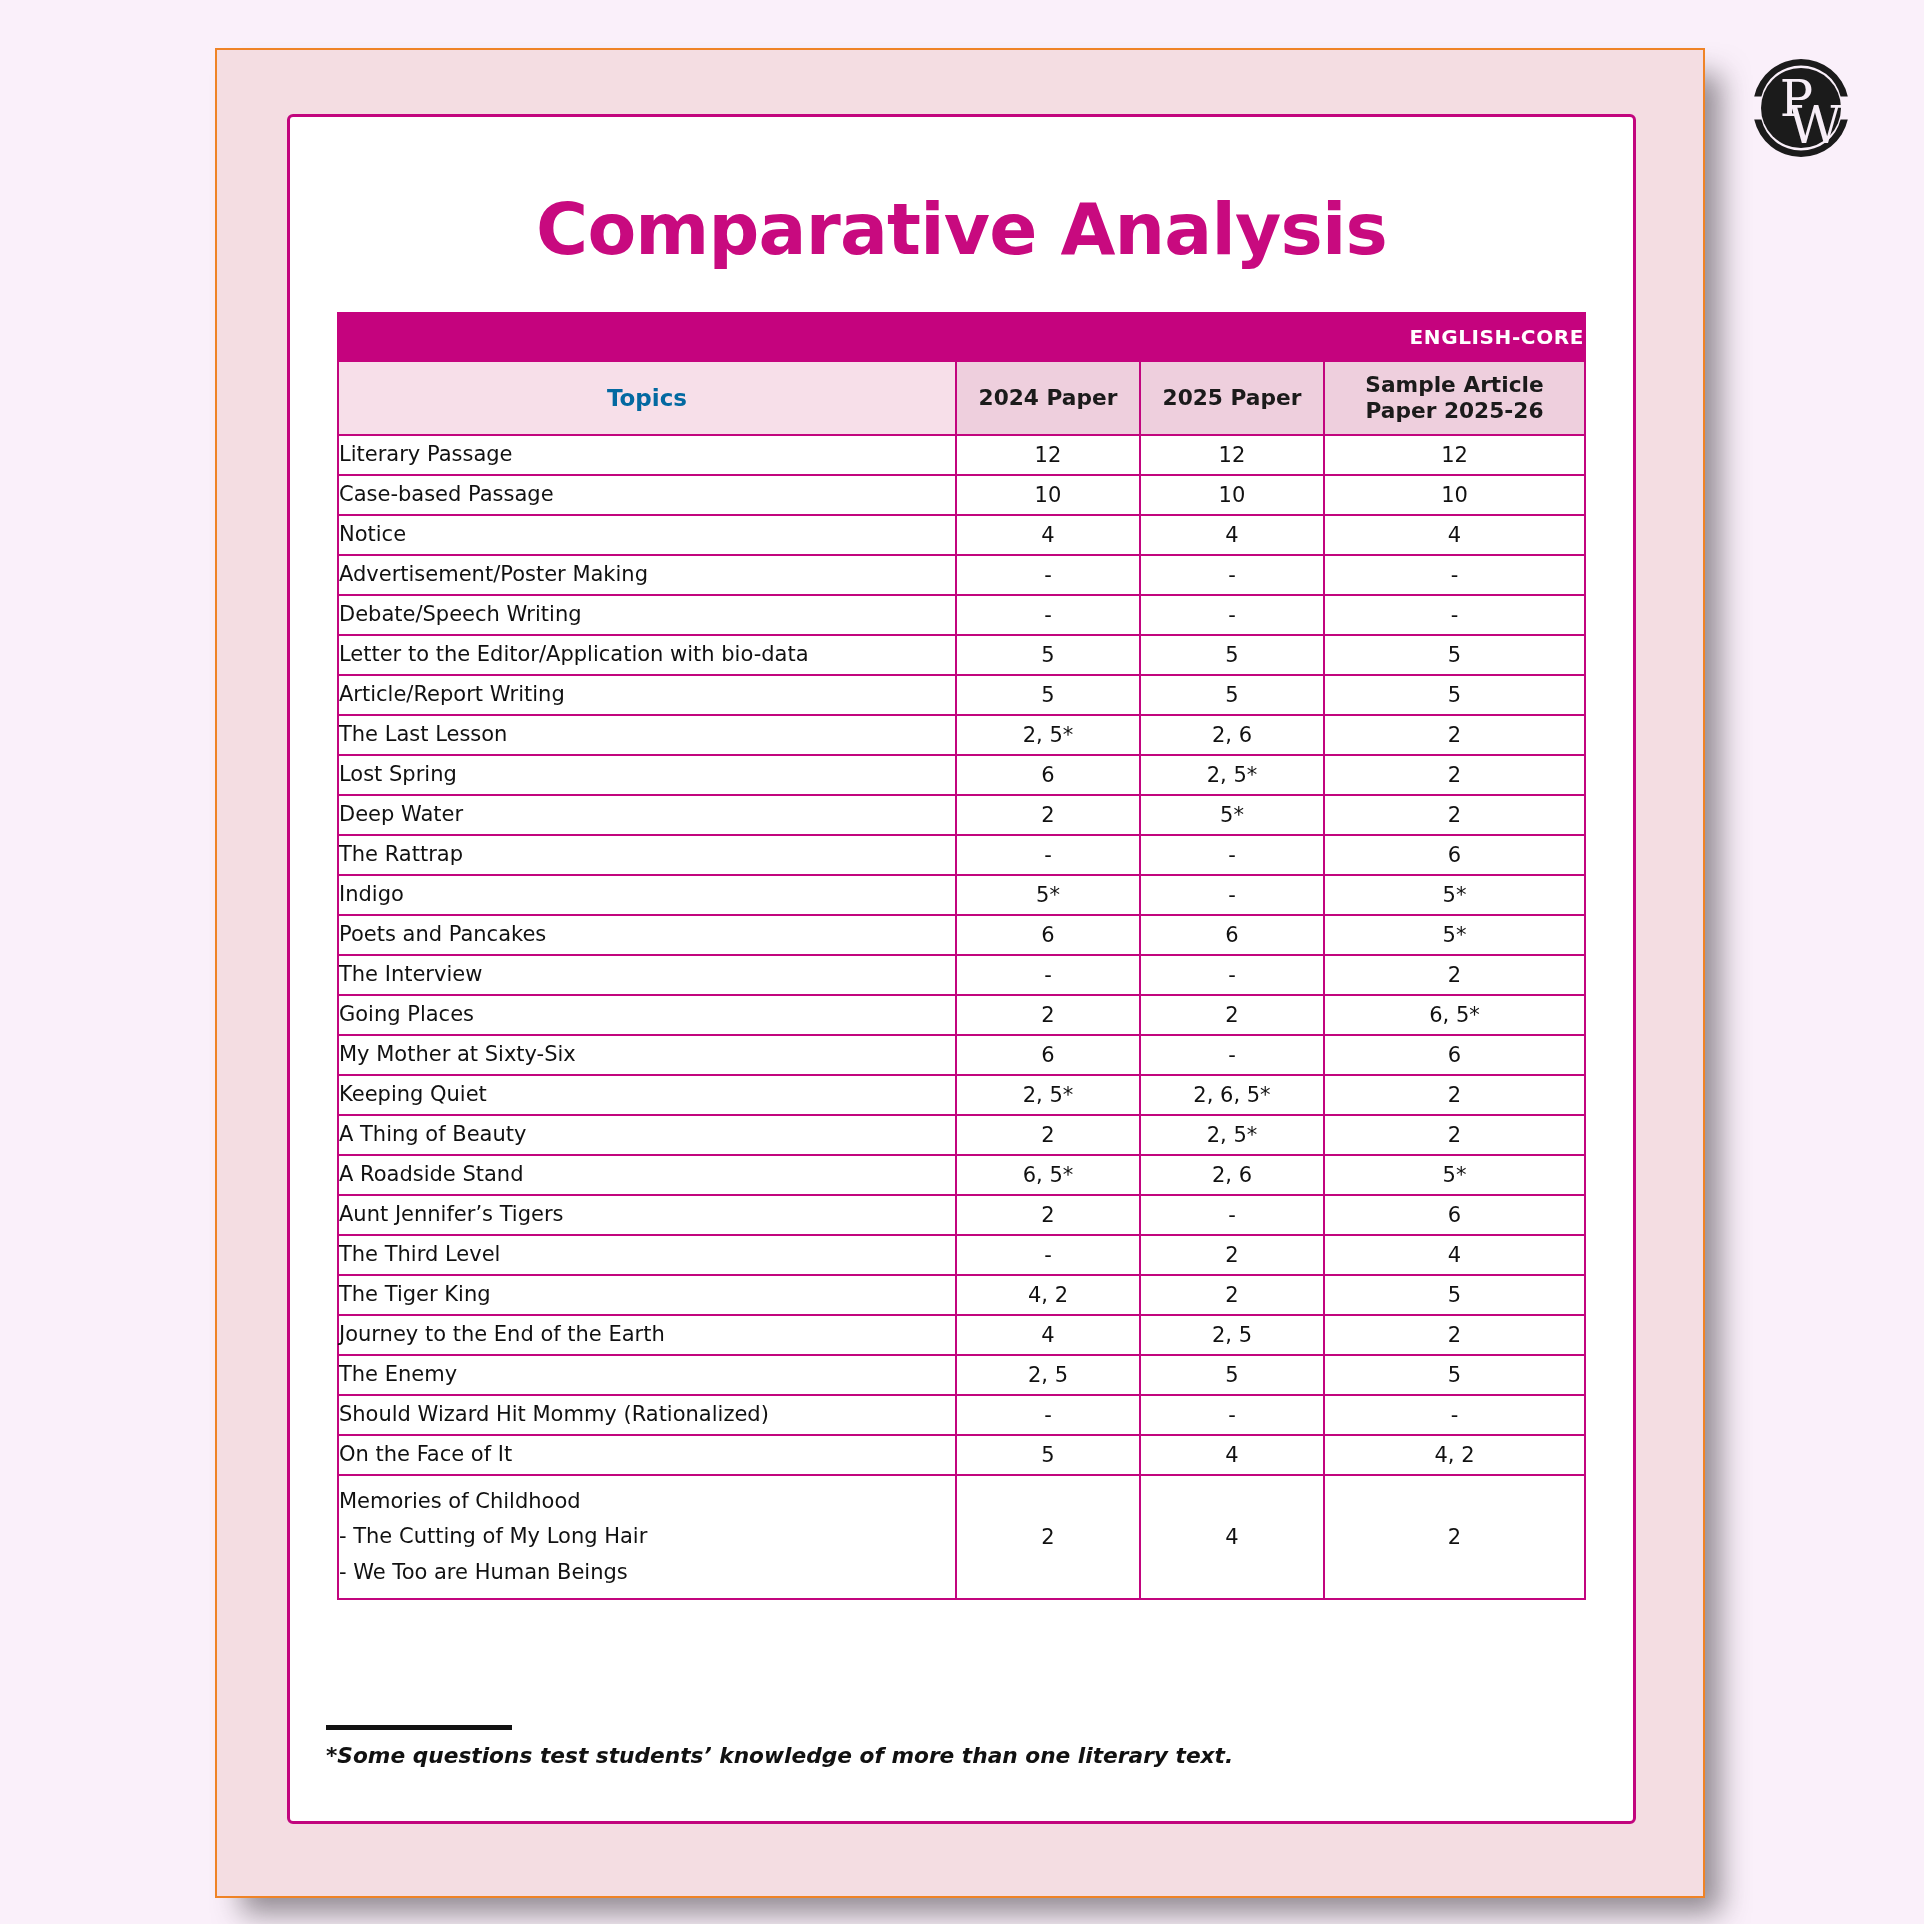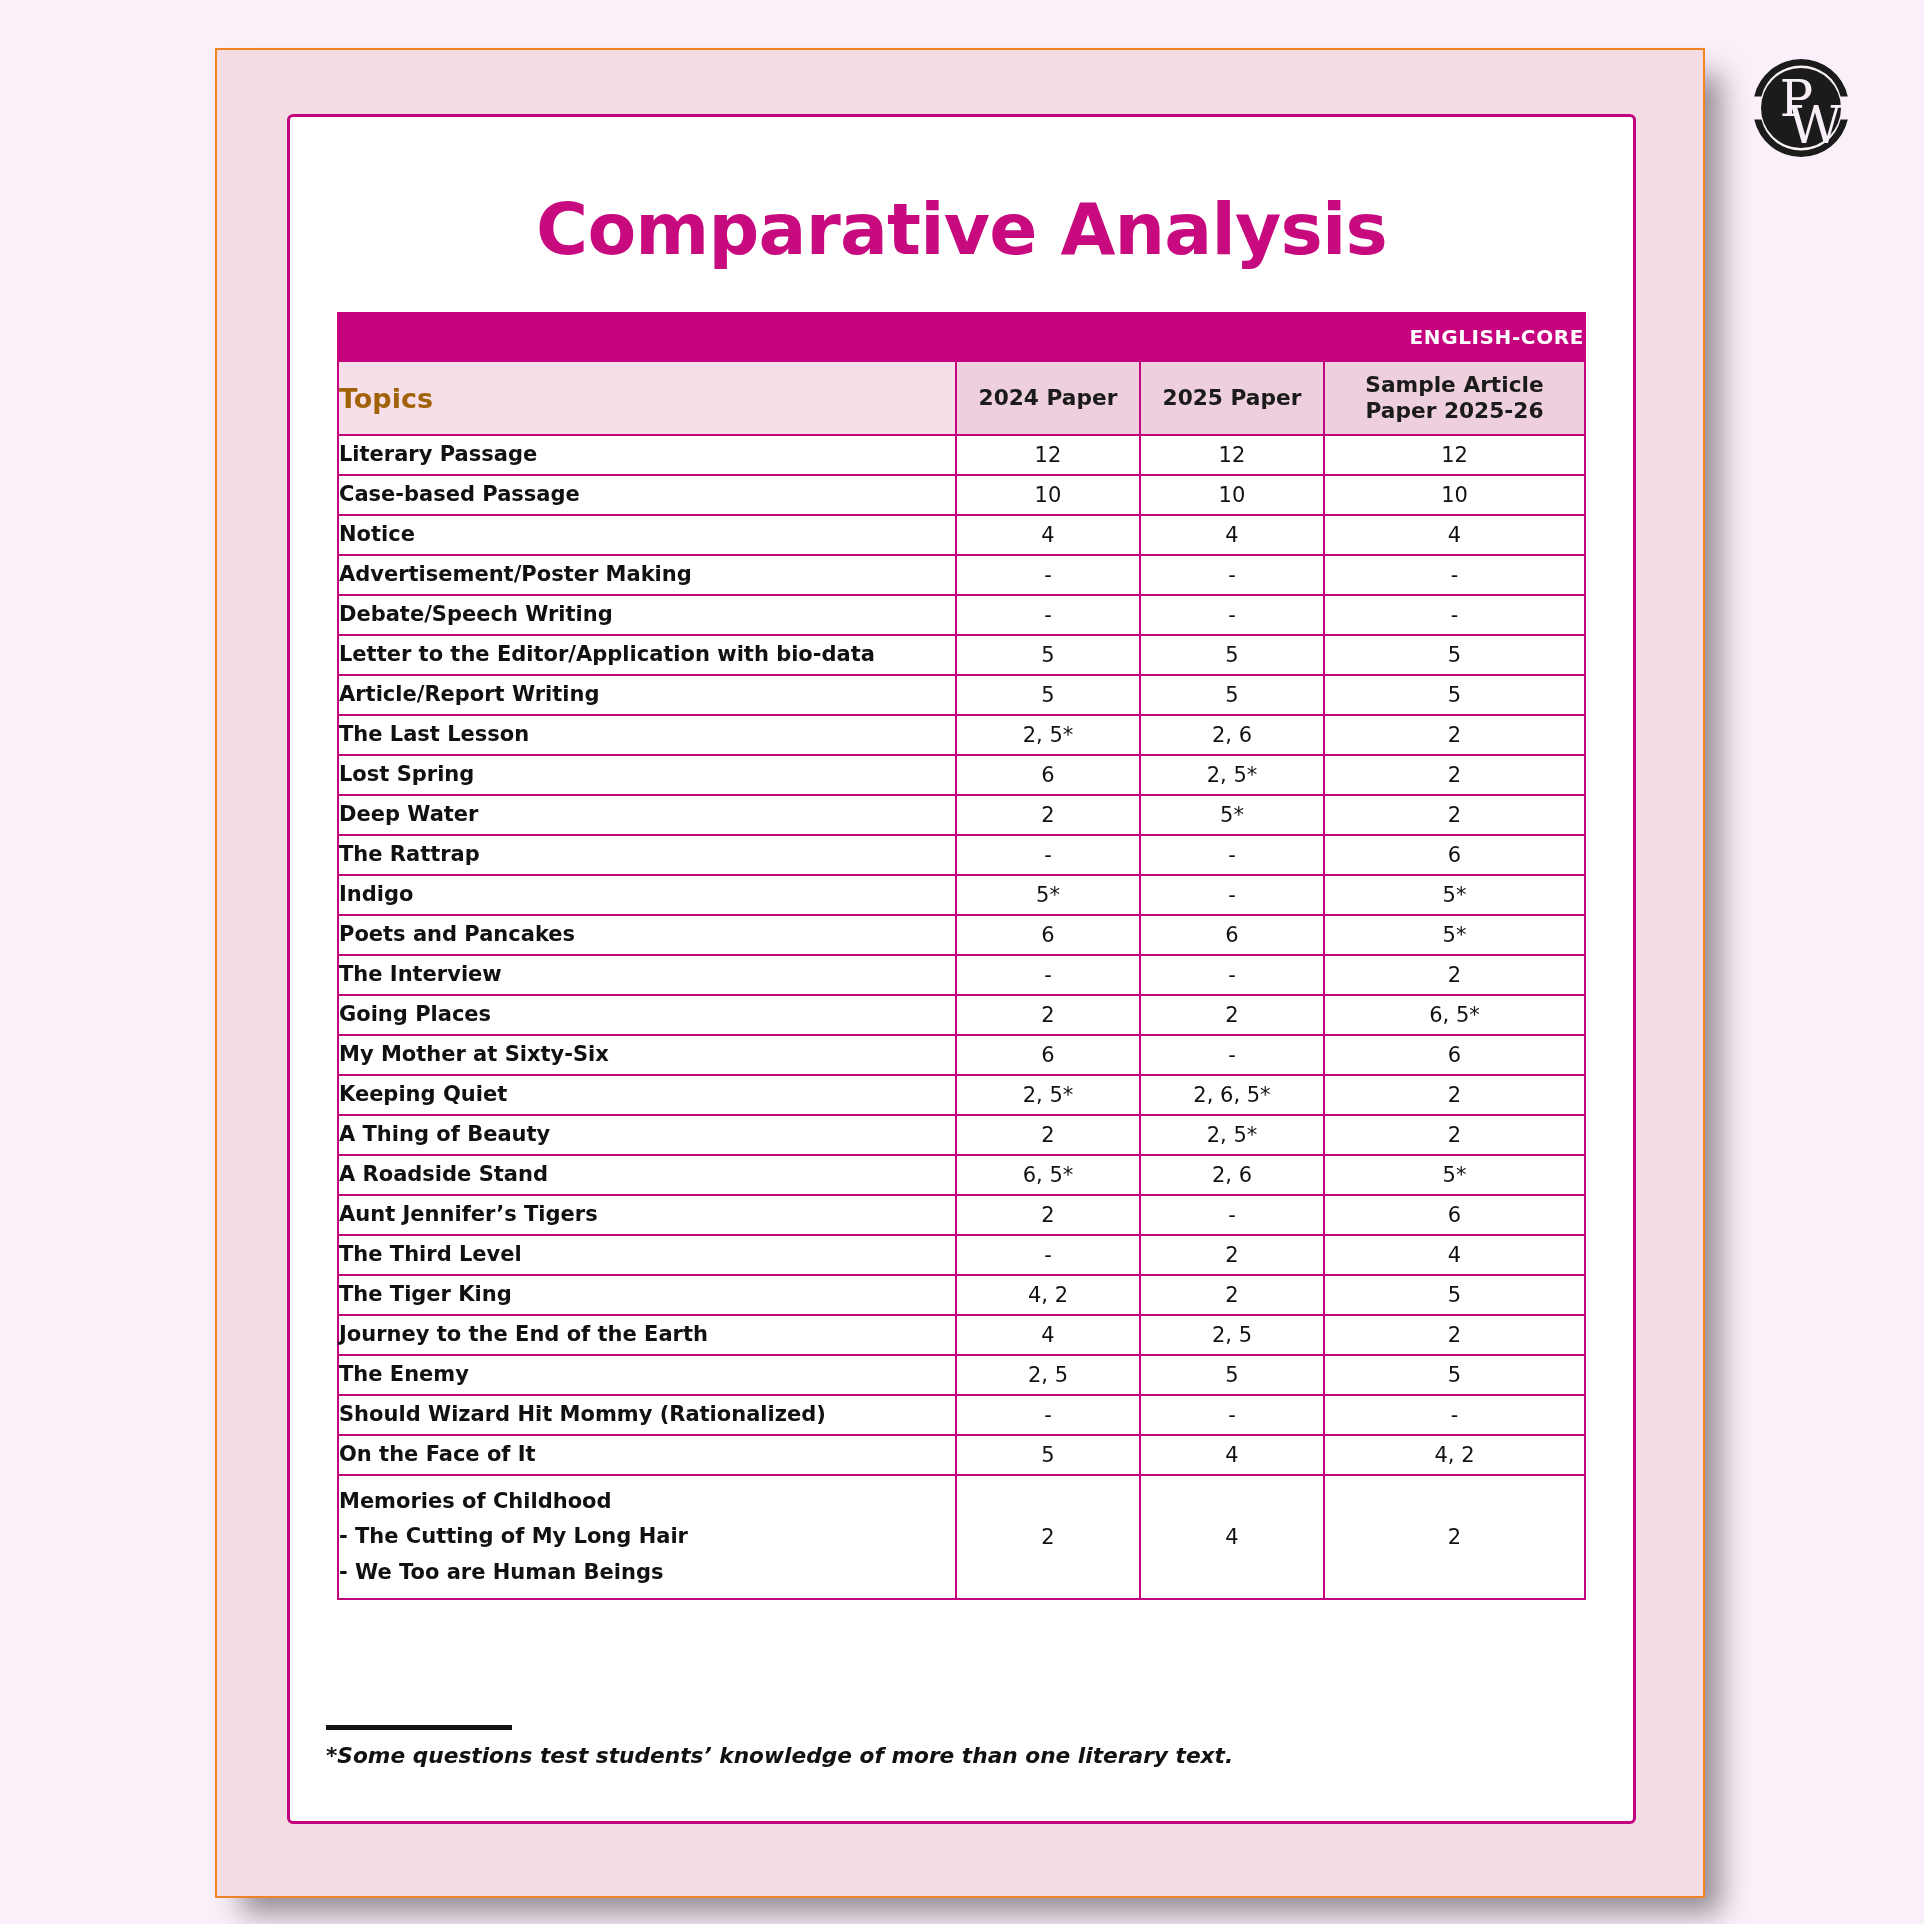--- a/index.html
+++ b/index.html
@@ -102,23 +102,23 @@
     font-size: 20px;
     letter-spacing: 0.6px;
     text-align: right;
     height: 48px;
     border-color: #c5037e !important;
   }
 
   
   .hdr-topics {
     background: #f7dfe9;
-    text-align: left;
-    font-size: 27px;
-    color: #a16207;
+    text-align: center;
+    font-size: 23px;
+    color: #0369a1;
     height: 74px;
     padding: 0 8px;
   }
   .hdr-col {
     background: #eecfdd;
     text-align: center;
     font-size: 21.7px;
     color: #1b1b1b;
     height: 74px;
     line-height: 1.18;
@@ -126,21 +126,20 @@
   }
 
   
   td.topic {
     font-size: 21px;
     color: #111111;
     padding: 5.6px 0 5.6px 11.2px;
     height: 40px;
     vertical-align: middle;
     line-height: 1.42;
-    font-weight: bold;
   }
   td.val {
     font-size: 21px;
     color: #111111;
     text-align: center;
     vertical-align: middle;
     height: 40px;
   }
   td.topic.multi {
     line-height: 1.68;

